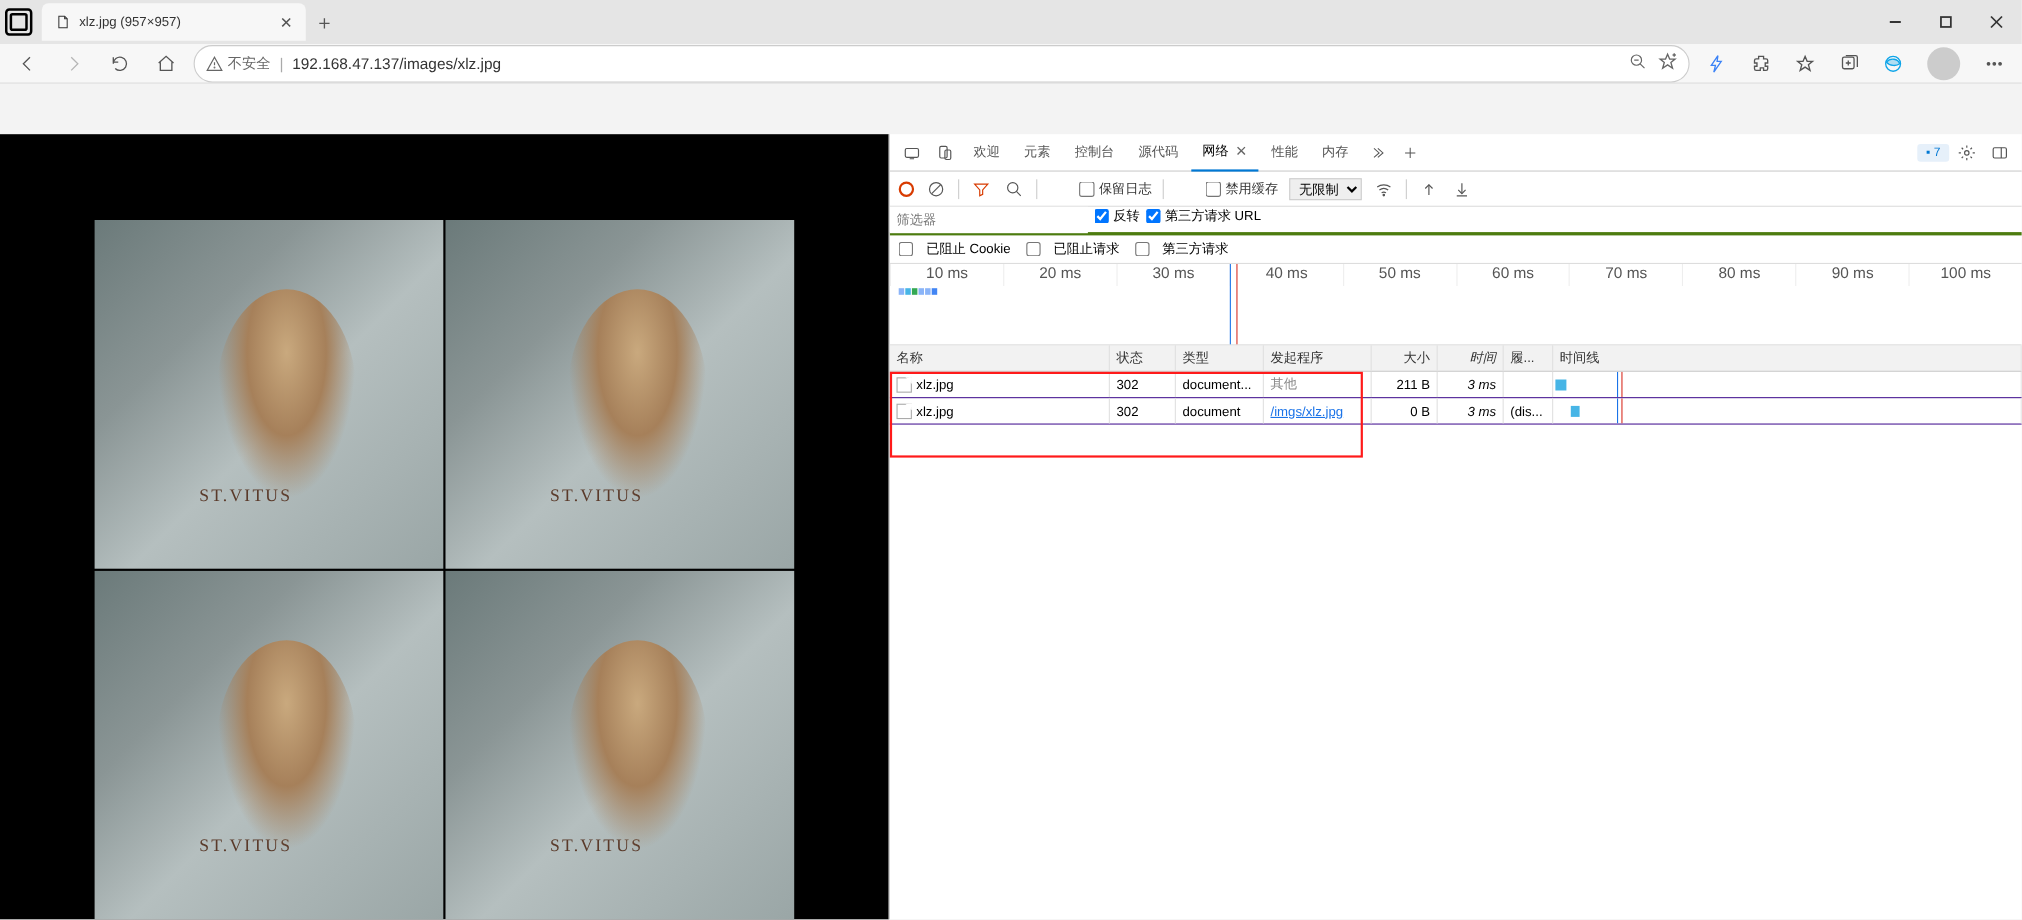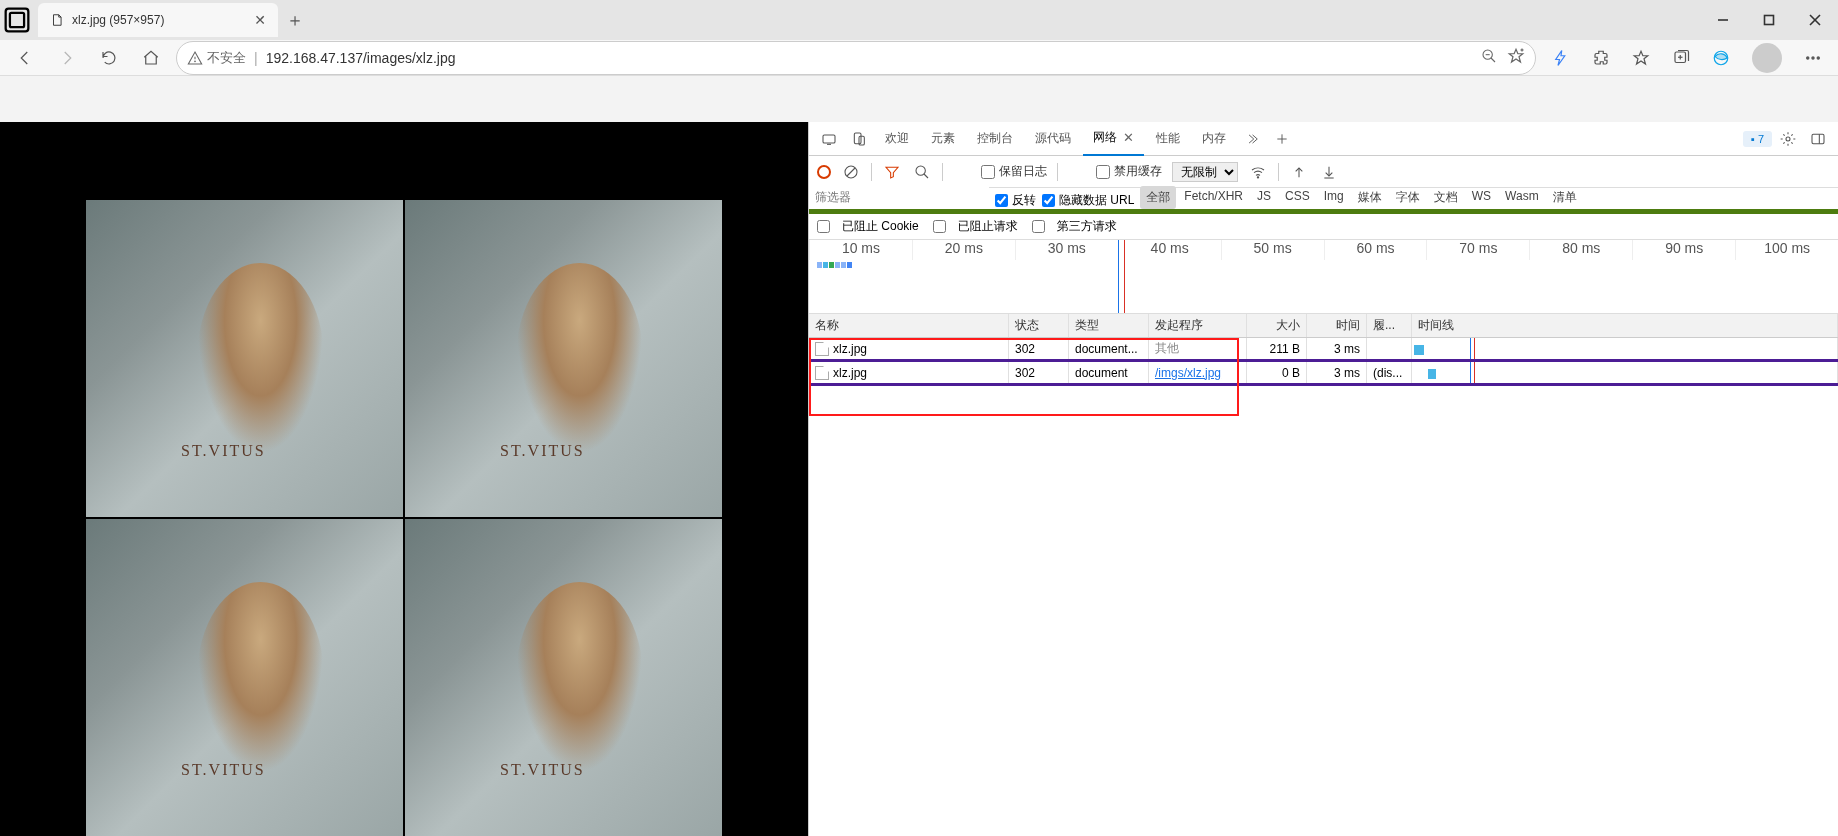--- a/index.html
+++ b/index.html
@@ -50,21 +50,21 @@
 
 .nt-bar { height: 32px; display: flex; align-items: center; border-bottom: 1px solid #ddd; gap: 10px; padding: 0 8px; }
 .nt-bar .rec { width: 14px; height: 14px; border: 2px solid #d83b01; border-radius: 50%; }
 .nt-bar .ic { width: 20px; height: 20px; display: flex; align-items: center; justify-content: center; color: #555; }
 .nt-bar .ic.funnel { color: #d83b01; }
 .nt-bar label { display: flex; align-items: center; gap: 4px; color: #333; font-size: 12px; padding-left: 28px; }
 .nt-bar input[type=checkbox] { width: 14px; height: 14px; }
 .nt-bar select { border: 1px solid #ccc; font-size: 12px; padding: 1px 4px; }
 
 
-.ft-row { height: 26px; display: flex; align-items: flex-end; border-bottom: 5px solid #4d7c0f; font-size: 12px; }
+.ft-row { height: 26px; display: flex; align-items: flex-start; border-bottom: 3px solid #4d7c0f; font-size: 12px; }
 .ft-row input.filter { width: 180px; border: none; padding: 0 6px; height: 24px; font-size: 12px; }
 .ft-row .chk { display: flex; align-items: center; gap: 4px; margin-left: 6px; }
 .ft-row .types { display: flex; gap: 2px; margin-left: 6px; }
 .ft-row .types span { padding: 3px 6px; color: #444; }
 .ft-row .types span.active { background: #d8d8d8; border-radius: 3px; }
 
 
 .bk-row { height: 26px; display: flex; align-items: center; gap: 14px; padding: 0 8px; border-bottom: 1px solid #ddd; font-size: 12px; }
 .bk-row label { display: flex; align-items: center; gap: 12px; }
 
@@ -80,24 +80,24 @@
 
 .tbl { flex: 1; display: flex; flex-direction: column; }
 .tbl .hdr, .tbl .row { display: flex; height: 24px; align-items: center; font-size: 12px; }
 .tbl .hdr { background: #f2f2f2; border-bottom: 1px solid #ccc; color: #333; }
 .tbl .col { padding: 0 6px; border-right: 1px solid #e0e0e0; overflow: hidden; white-space: nowrap; text-overflow: ellipsis; height: 100%; display: flex; align-items: center; }
 .c-name { width: 200px; gap: 4px; }
 .c-status { width: 60px; }
 .c-type { width: 80px; }
 .c-init { width: 98px; }
 .c-size { width: 60px; justify-content: flex-end; }
-.c-time { width: 60px; justify-content: flex-end; }
+.c-time { width: 60px; justify-content: flex-end; font-style: italic; }
 .c-fulfil { width: 45px; }
 .c-water { flex: 1; position: relative; }
-.tbl .row { border-bottom: 3px solid #4c1d95; }
+.tbl .row { border-bottom: 1px solid #4c1d95; }
 .tbl .row .c-init a { color: #1a73e8; text-decoration: underline; cursor: pointer; }
 .tbl .row .fi { width: 14px; height: 14px; border: 1px solid #aaa; display: inline-block; position: relative; }
 .tbl .row .fi::after { content: ""; position: absolute; right: -1px; top: -1px; border: 3px solid transparent; border-top-color: #fff; border-right-color: #fff; }
 .hl { position: absolute; border: 2px solid #ff1a1a; left: 0px; top: 0px; width: 430px; height: 78px; pointer-events: none; }
 .tbody { position: relative; }
 .wf-vline1 { position: absolute; top: 0; bottom: 0; width: 1px; background: #1a73e8; }
 .wf-vline2 { position: absolute; top: 0; bottom: 0; width: 1px; background: #d93025; }
 .wf-bar { position: absolute; height: 10px; background: #47b5e6; top: 7px; }
 
 svg { stroke: currentColor; fill: none; stroke-width: 1.6; }
@@ -346,35 +346,22 @@
     </div>
 
     <div class="ft-row">
       <input class="filter" placeholder="筛选器" style="">
       <label class="chk">
           <input type="checkbox" checked="" style="">
           <span>反转</span>
         </label>
       <label class="chk">
           <input type="checkbox" checked="" style="">
-          <span>隐藏数据 URL</span>
-        </label>
-      <div class="types" id="type-filters">
-          <span class="active">全部</span>
-          <span>Fetch/XHR</span>
-          <span>JS</span>
-          <span>CSS</span>
-          <span>Img</span>
-          <span>媒体</span>
-          <span>字体</span>
-          <span>文档</span>
-          <span>WS</span>
-          <span>Wasm</span>
-          <span>清单</span>
-        </div>
+          <span>第三方请求 URL</span>
+        </label>
     </div>
 
     <div class="bk-row">
       <label>
           <input type="checkbox" style="">
           <span>已阻止 Cookie</span>
         </label>
       <label>
           <input type="checkbox" style="">
           <span>已阻止请求</span>

